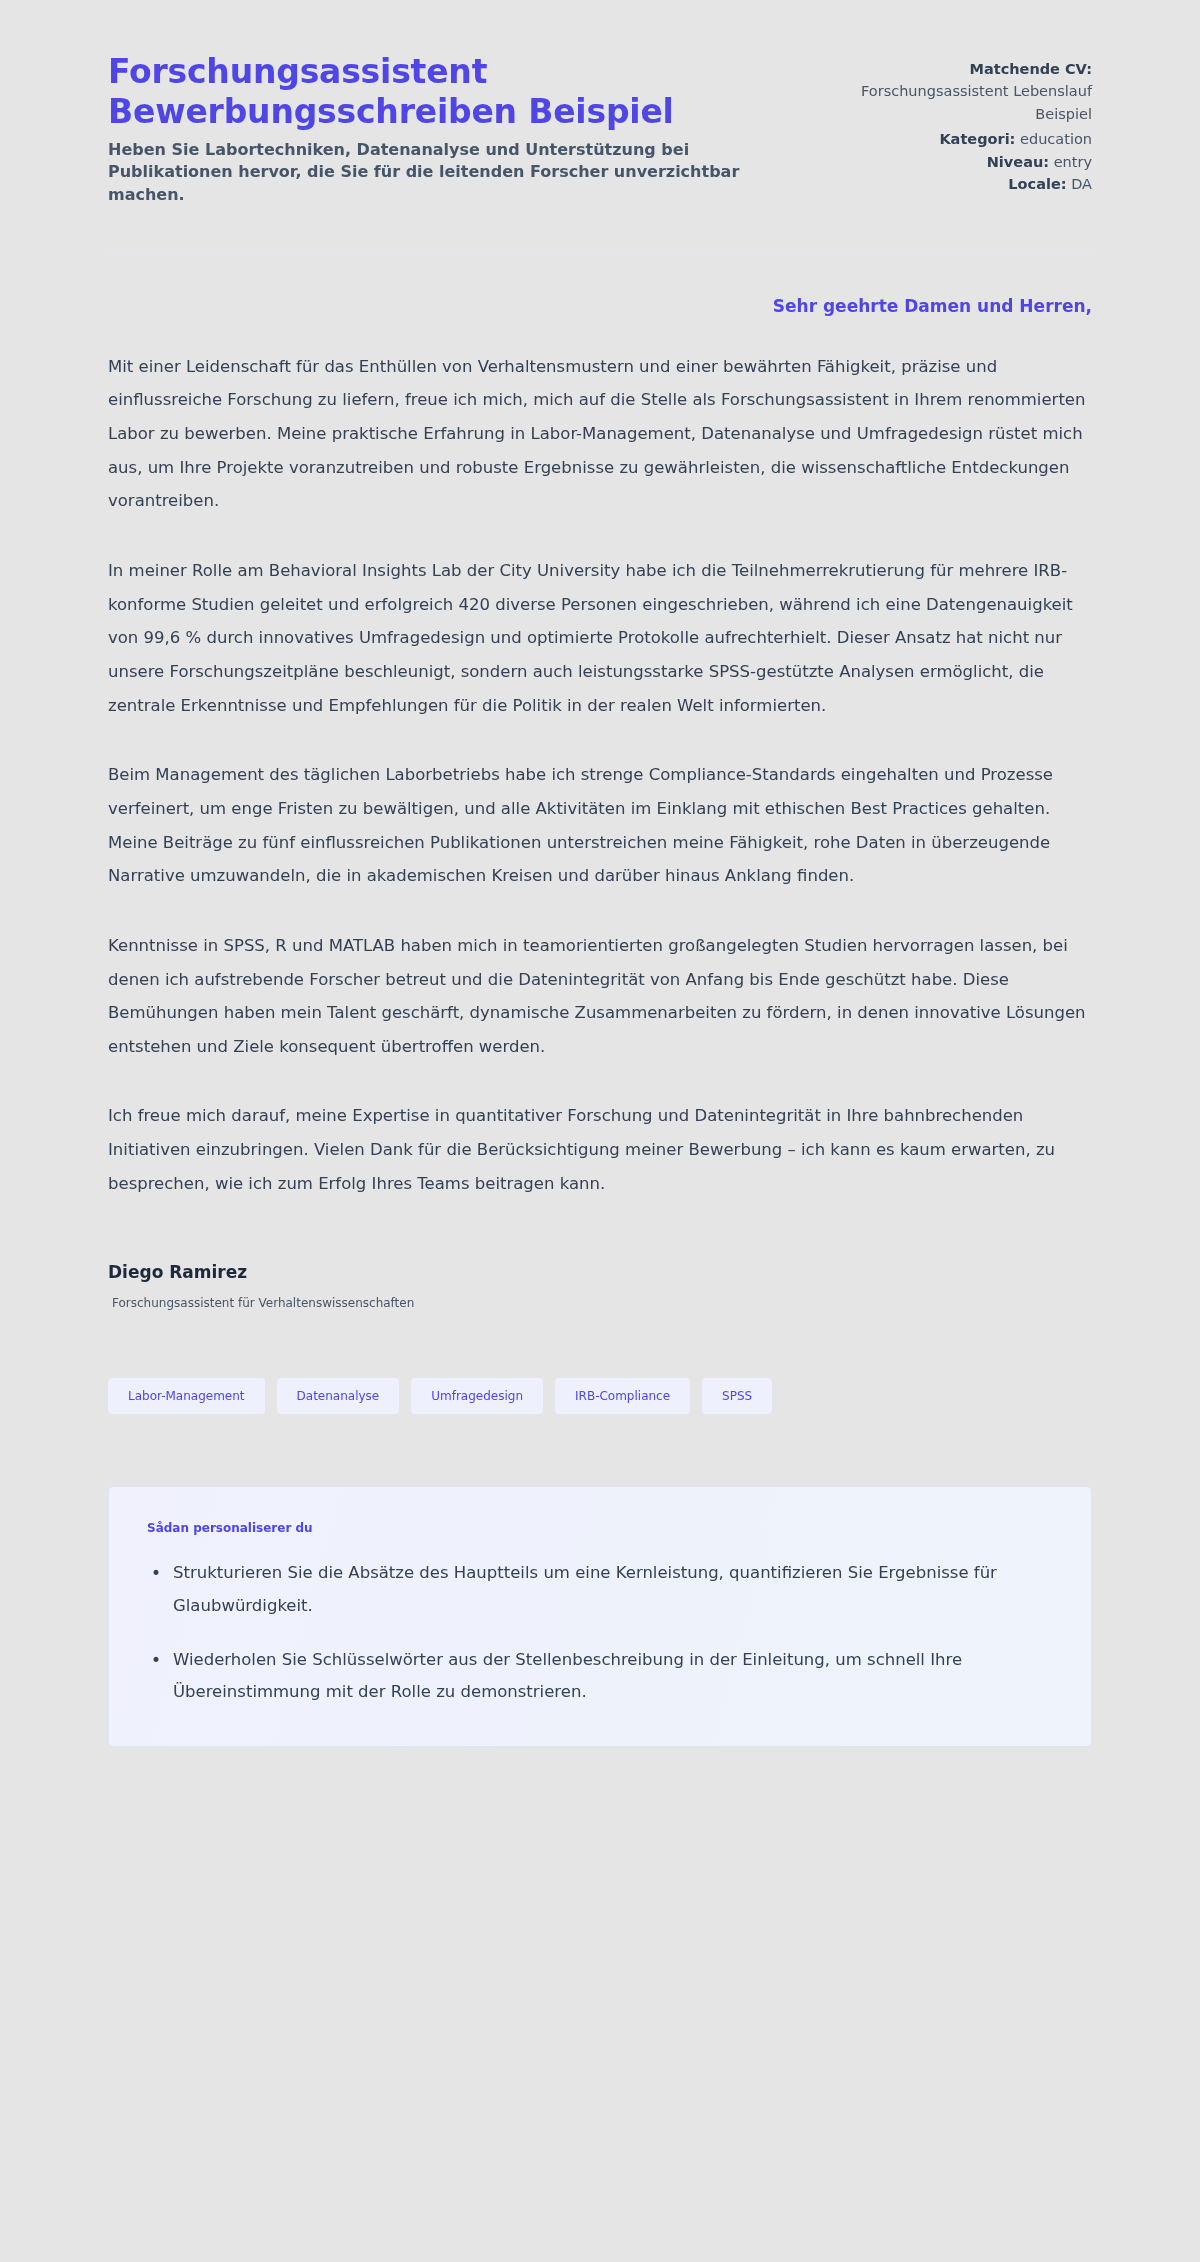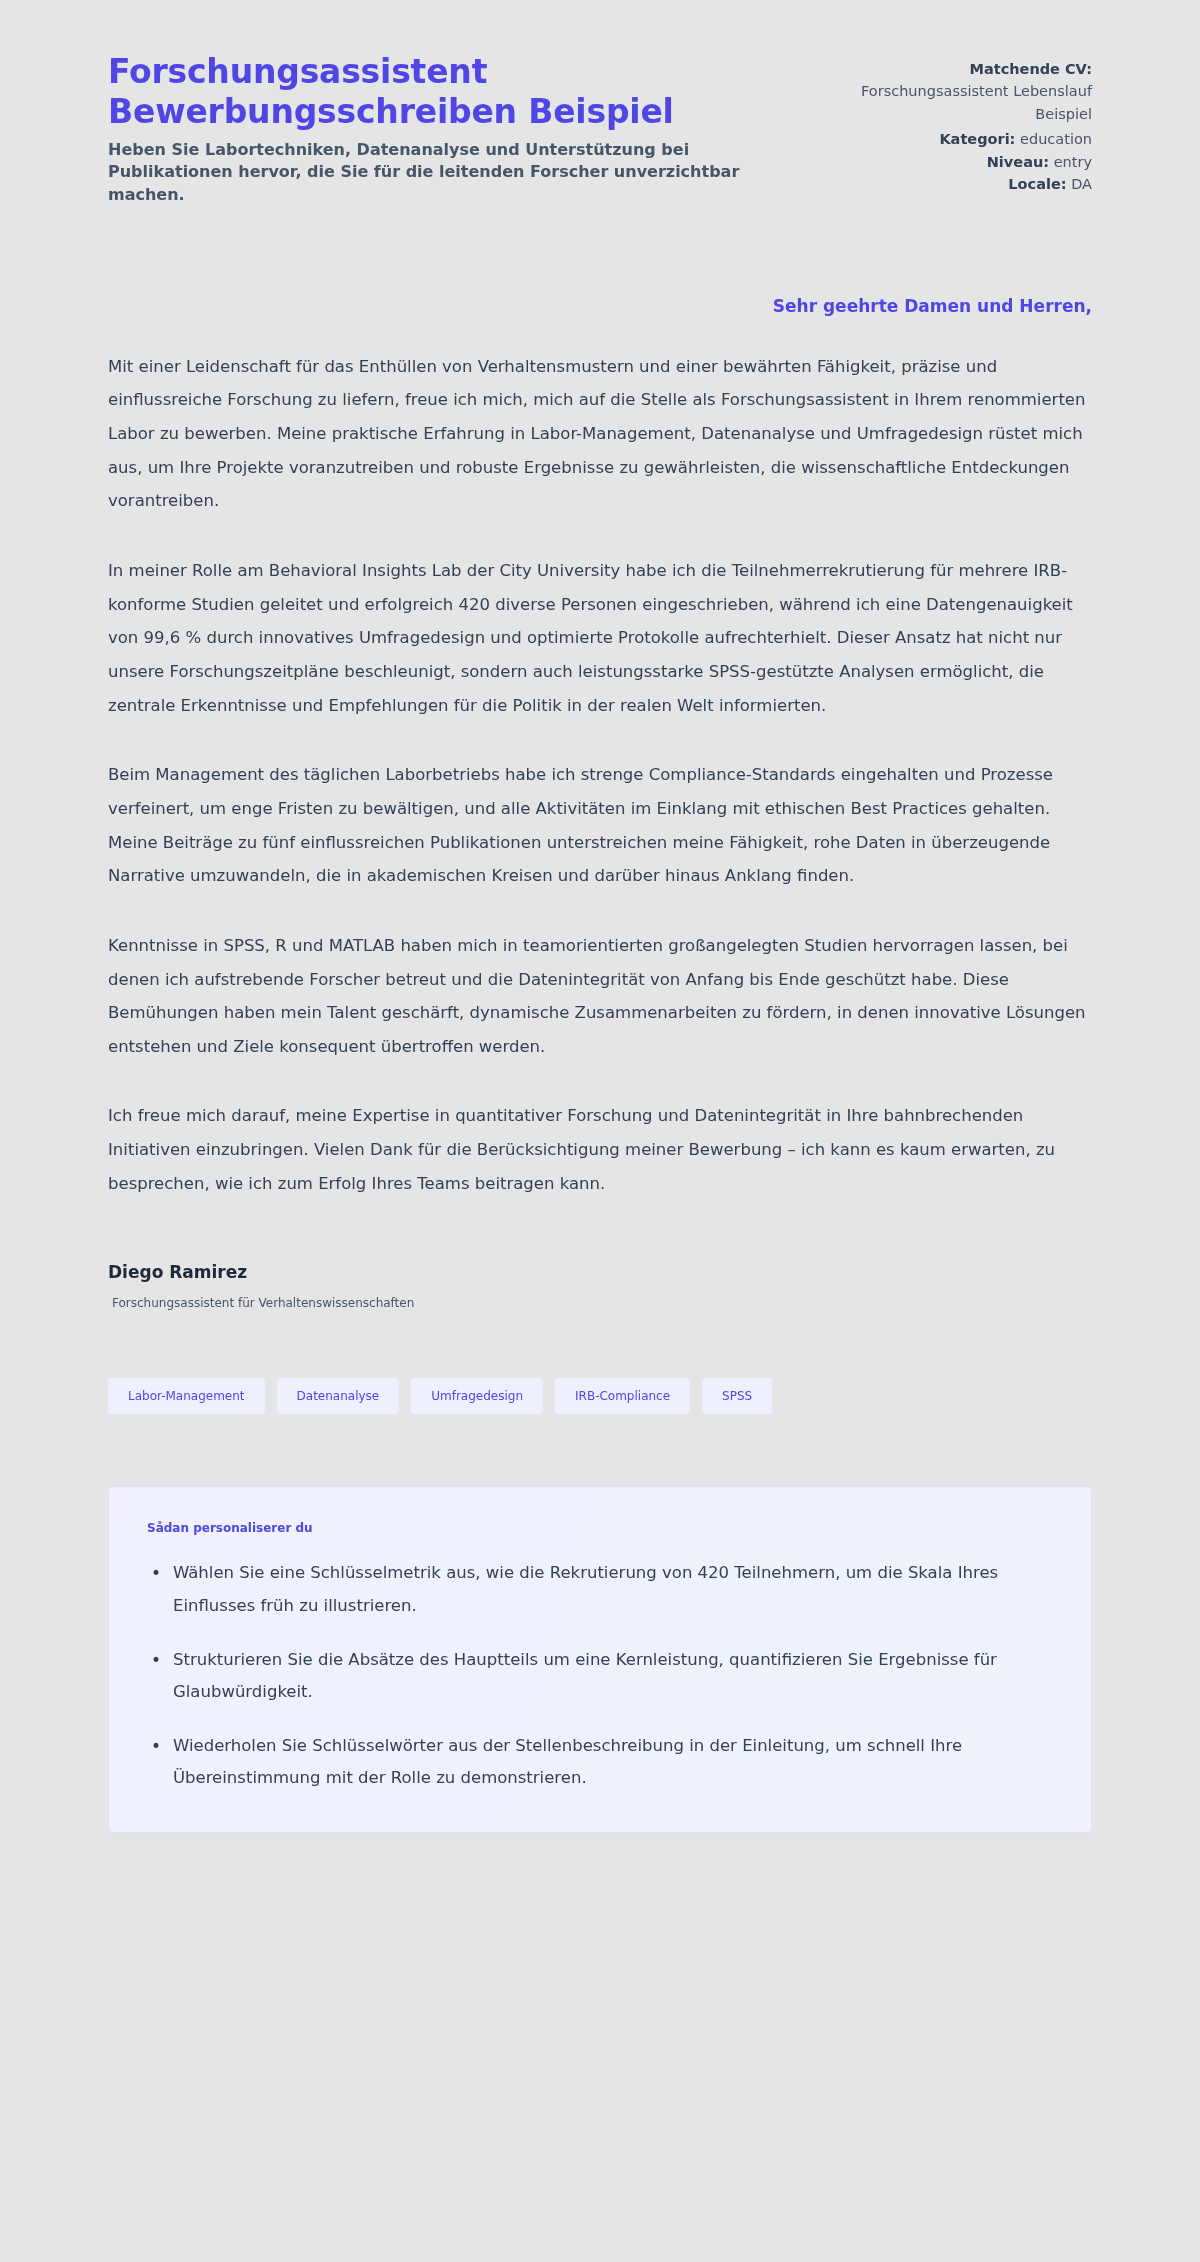--- a/index.html
+++ b/index.html
@@ -221,20 +221,19 @@
       <span class="tag">Labor-Management</span>
       <span class="tag">Datenanalyse</span>
       <span class="tag">Umfragedesign</span>
       <span class="tag">IRB-Compliance</span>
       <span class="tag">SPSS</span>
     </div>
 
     <div class="tips">
       <h2 class="tips-title">Sådan personaliserer du</h2>
       <ul class="tips-list">
-        <li>Wählen Sie eine Schlüsselmetrik aus, wie die Rekrutierung von 420 Teilnehmern, um die Skala Ihres Einflusses früh zu illustrieren.</li>
         <li>Strukturieren Sie die Absätze des Hauptteils um eine Kernleistung, quantifizieren Sie Ergebnisse für Glaubwürdigkeit.</li>
         <li>Wiederholen Sie Schlüsselwörter aus der Stellenbeschreibung in der Einleitung, um schnell Ihre Übereinstimmung mit der Rolle zu demonstrieren.</li>
       </ul>
     </div>
 
   </div>
 </div>
 
 </body></html>

